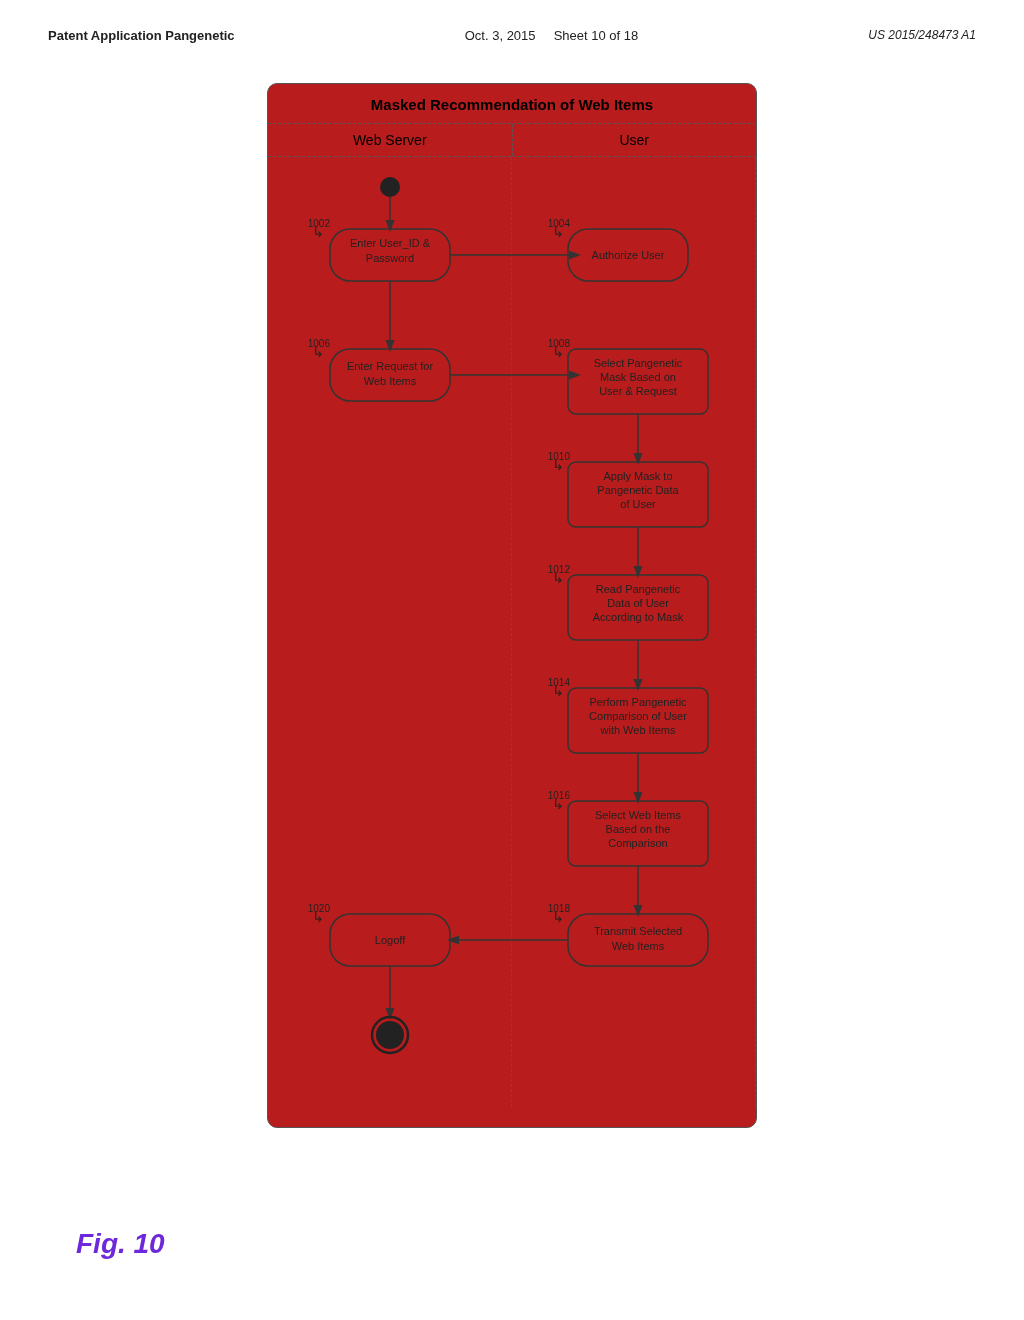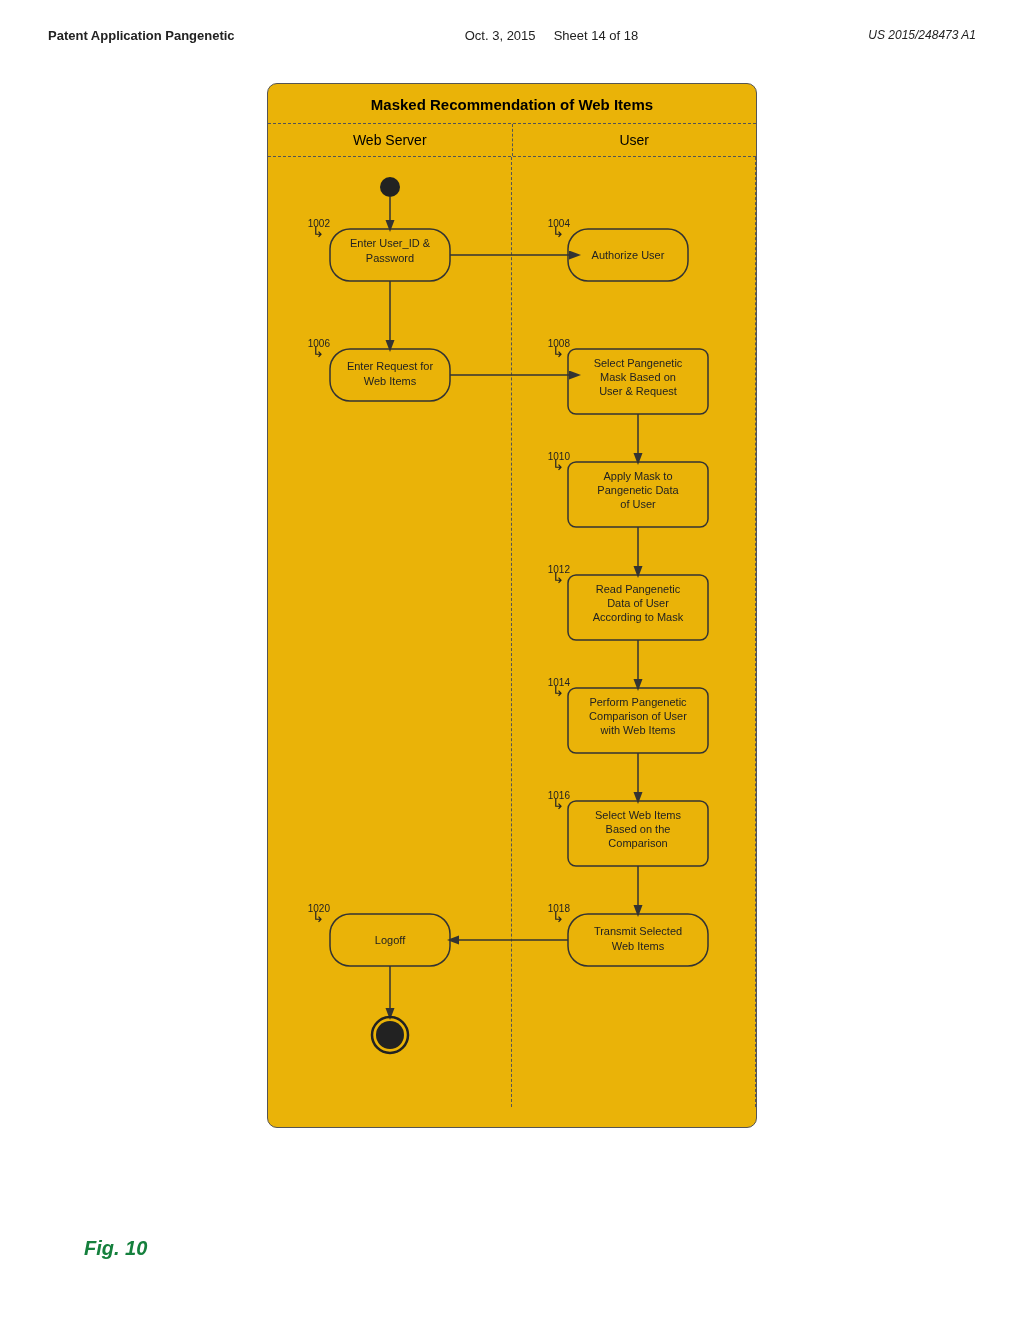--- a/index.html
+++ b/index.html
@@ -32,21 +32,21 @@
       padding-top: 30px;
     }
 
     
     .diagram-container {
       border: 1.5px solid #555;
       border-radius: 10px;
       width: 490px;
       padding: 0 0 20px 0;
       position: relative;
-      background: #eab308;
+      background: #b91c1c;
     }
 
     
     .diagram-title {
       text-align: center;
       font-weight: bold;
       font-size: 15px;
       padding: 12px 10px 10px 10px;
       border-bottom: 1.5px dashed #555;
     }
@@ -84,36 +84,36 @@
       top: 0;
       left: 0;
       width: 490px;
       min-height: 950px;
     }
 
     
     .fig-label {
       position: absolute;
       bottom: 60px;
-      left: 84px;
-      font-size: 20px;
+      left: 76px;
+      font-size: 28px;
       font-style: italic;
       font-weight: bold;
-      color: #15803d;
+      color: #6d28d9;
     }
   </style>
 </head>
 <body>
 
 <div class="page-header">
   <div class="header-left">Patent Application Pangenetic</div>
   <div class="header-center">
     <span>Oct. 3, 2015</span>
     &nbsp;&nbsp;&nbsp;
-    <span>Sheet 14 of 18</span>
+    <span>Sheet 10 of 18</span>
   </div>
   <div class="header-right">US 2015/248473 A1</div>
 </div>
 
 <div class="main-content">
   <div class="diagram-container">
     <div class="diagram-title">Masked Recommendation of Web Items</div>
     <div class="column-headers">
       <div class="col-header">Web Server</div>
       <div class="col-header">User</div>

